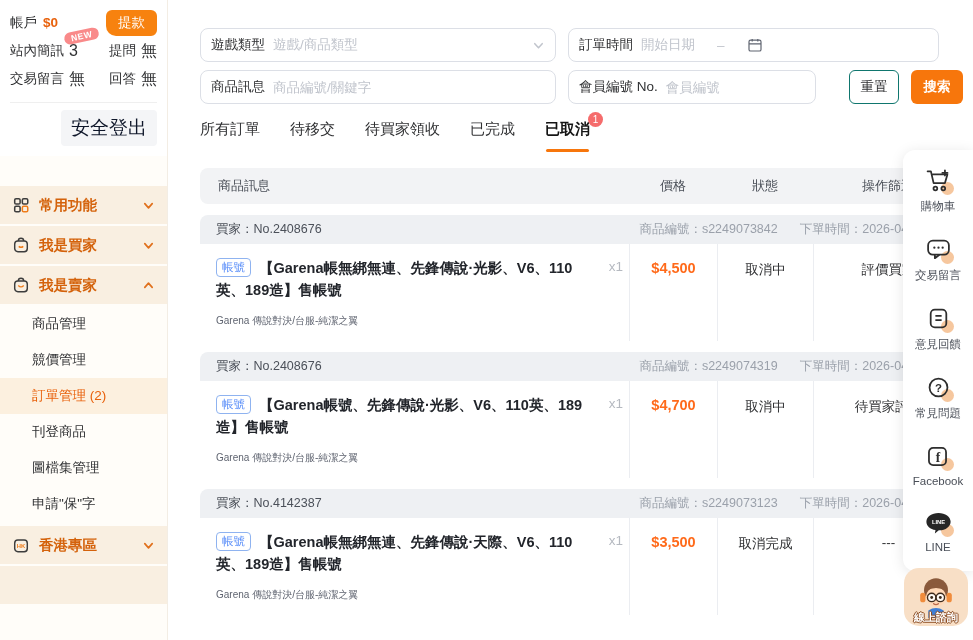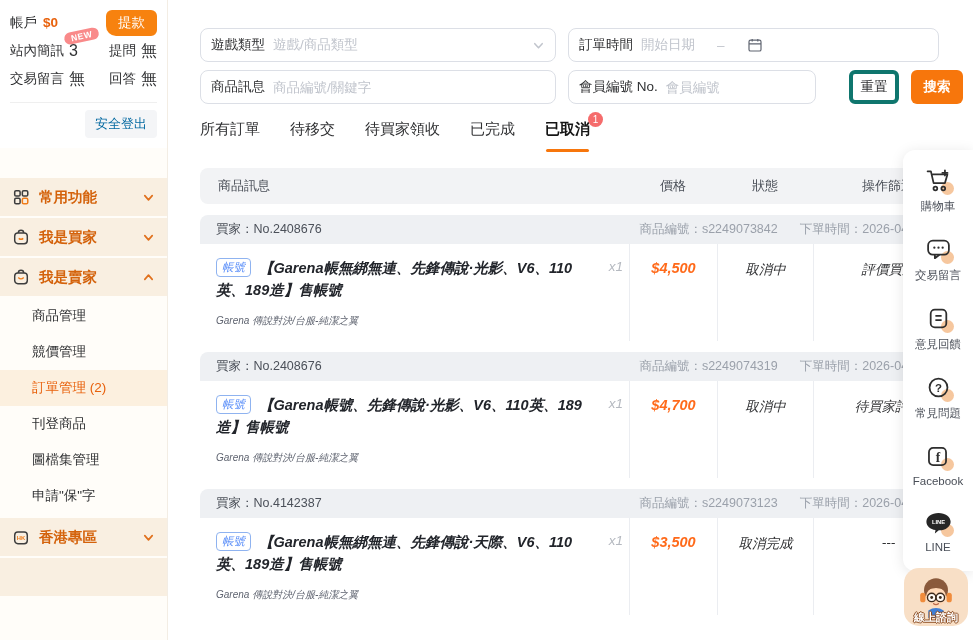--- a/index.html
+++ b/index.html
@@ -22,21 +22,21 @@
   .btn-withdraw { margin-left:auto; background:#f7820f; color:#fff; border:none;
     border-radius:6px 6px 6px 10px; font-size:13.5px; padding:4px 12px; cursor:pointer;
     font-family:inherit; }
   .acct-grid { display:flex; justify-content:space-between; padding:0 10px; height:28px; align-items:center; position:relative; }
   .pair { display:flex; align-items:center; gap:5px; position:relative; }
   .pair .lbl { font-size:13.5px; }
   .new-badge { position:absolute; top:-12px; left:54px; background:#f98a8a; color:#fff;
     font-size:8.5px; font-weight:bold; padding:1px 7px; border-radius:8px;
     transform:rotate(-12deg); letter-spacing:.5px; }
   .logout-row { border-top:1px solid #efefef; margin:9px 10px 0; padding:7px 0 10px; text-align:right; }
-  .btn-logout { background:#f4f5f7; border:none; color:#0369a1; font-size:13px;
+  .btn-logout { background:#f4f5f7; border:none; color:#0f172a; font-size:19px;
     padding:5px 10px; border-radius:4px; cursor:pointer; font-family:Liberation Serif, serif; }
 
   .menu { margin-top:30px; }
   .menu-group { height:38px; background:#f9efe1; display:flex; align-items:center;
     padding:0 12px; gap:9px; cursor:pointer; margin-bottom:2px; }
   .menu-group .g-label { color:#d4620b; font-size:14.5px; font-weight:bold; flex:1; }
   .menu-sub { background:#fffdf9; }
   .menu-item { height:36px; display:flex; align-items:center; padding-left:32px;
     font-size:13.5px; color:#303133; cursor:pointer; }
   .menu-item.active { background:#fcf0df; color:#e8610c; }
@@ -52,21 +52,21 @@
   .input-box .f-label { font-size:13.5px; color:#303133; white-space:nowrap; }
   .input-box input { border:none; outline:none; flex:1; font-size:13.5px;
     font-family:inherit; color:#303133; background:transparent; min-width:0; }
   .input-box input::placeholder { color:#c0c4cc; }
   .ph { color:#c0c4cc; font-size:13.5px; white-space:nowrap; }
   .w-game { width:356px; cursor:pointer; }
   .w-date { width:371px; }
   .w-prod { width:356px; }
   .w-member { width:248px; }
   .spacer { flex:1; }
-  .btn-reset { width:50px; height:34px; background:#fff; border:4px solid #0f766e;
+  .btn-reset { width:50px; height:34px; background:#fff; border:1px solid #0f766e;
     border-radius:6px; font-size:13.5px; color:#303133; cursor:pointer; font-family:inherit; margin-left:2px;}
   .btn-search { width:52px; height:34px; background:#f7760c; border:none; border-radius:6px;
     font-size:13.5px; color:#fff; font-weight:bold; cursor:pointer; font-family:inherit; }
 
   .tabs { display:flex; gap:30px; margin-top:16px; height:32px; }
   .tab { position:relative; font-size:15px; color:#303133; cursor:pointer; padding-bottom:12px; }
   .tab.active { color:#141414; font-weight:bold; }
   .tab.active::after { content:""; position:absolute; left:1px; right:1px; bottom:0;
     height:3px; background:#f7760c; border-radius:2px; }
   .tab-badge { position:absolute; top:-8px; right:-13px; width:15px; height:15px;
@@ -79,21 +79,21 @@
   .t-header .th { font-size:13px; color:#494e57; }
   .th.c-prod { padding-left:18px; }
   .th.c-mid { text-align:center; }
 
   .order-group { margin-top:11px; border-radius:8px; overflow:hidden; background:#fff; }
   .g-header { height:29px; background:#eef0f3; display:flex; align-items:center;
     padding:0 16px; font-size:12.5px; }
   .g-buyer { color:#4b5059; white-space:nowrap; }
   .g-right { margin-left:auto; display:flex; gap:22px; color:#9ba1ab; white-space:nowrap; }
   .g-body { display:grid; grid-template-columns:1fr 88px 96px 150px; min-height:97px; }
-  .cell { border-left:1px solid #ebedf1;font-style:italic; }
+  .cell { border-left:1px solid #ebedf1; }
   .c-product { border-left:none; padding:13px 6px 12px 16px; }
   .title-row { display:flex; align-items:flex-start; }
   .title { flex:1; font-size:14.5px; font-weight:bold; color:#22252b; line-height:1.55; }
   .acct-badge { display:inline-block; border:1px solid #8fb3f0; color:#5b8ff9; font-size:11.5px;
     font-weight:normal; border-radius:4px; padding:0 5px; line-height:17px; margin-right:8px;
     vertical-align:2px; }
   .qty { color:#b5b9c0; font-size:13.5px; margin-left:8px; margin-top:2px; white-space:nowrap; }
   .game-line { margin-top:12px; font-size:10px; color:#5f6470; }
   .c-price { text-align:center; padding-top:16px; color:#ff6a1a; font-size:14.5px; font-weight:bold; }
   .c-status { text-align:center; padding-top:17px; font-size:13.5px; color:#303133; }

